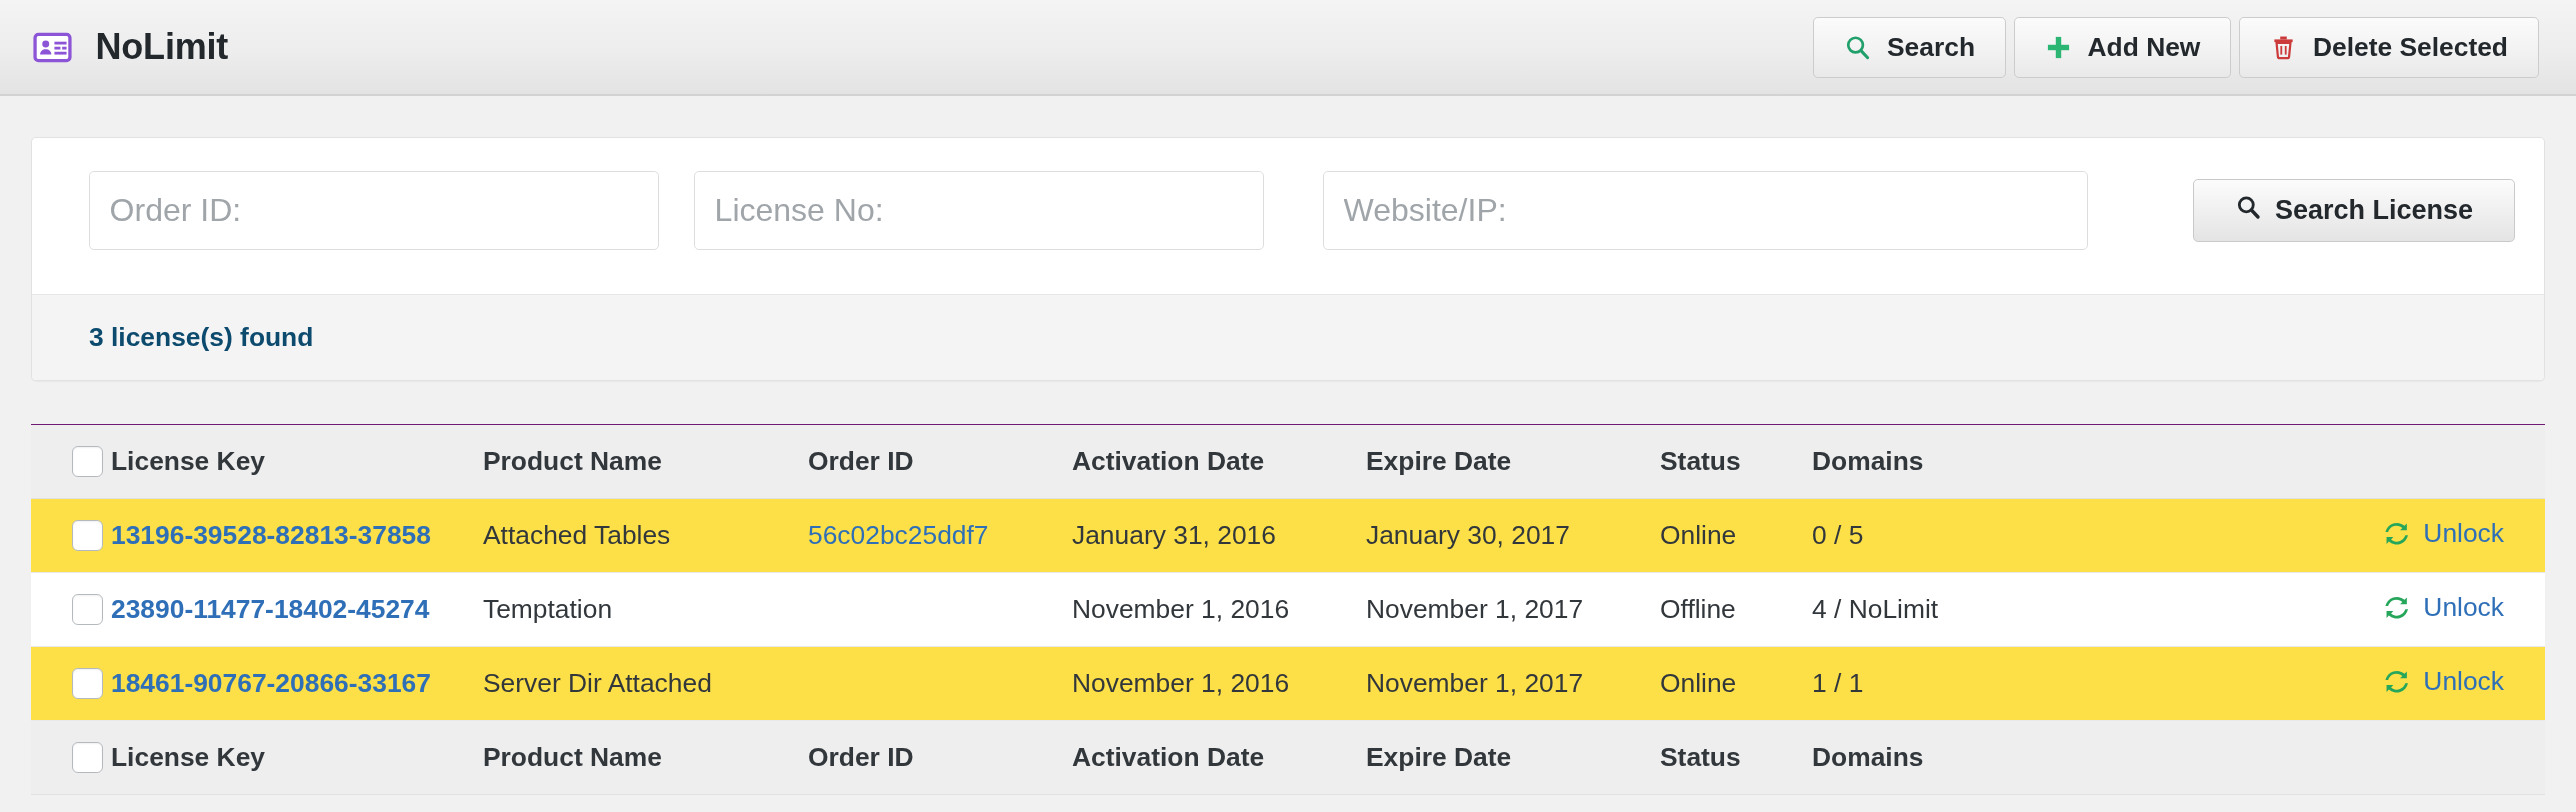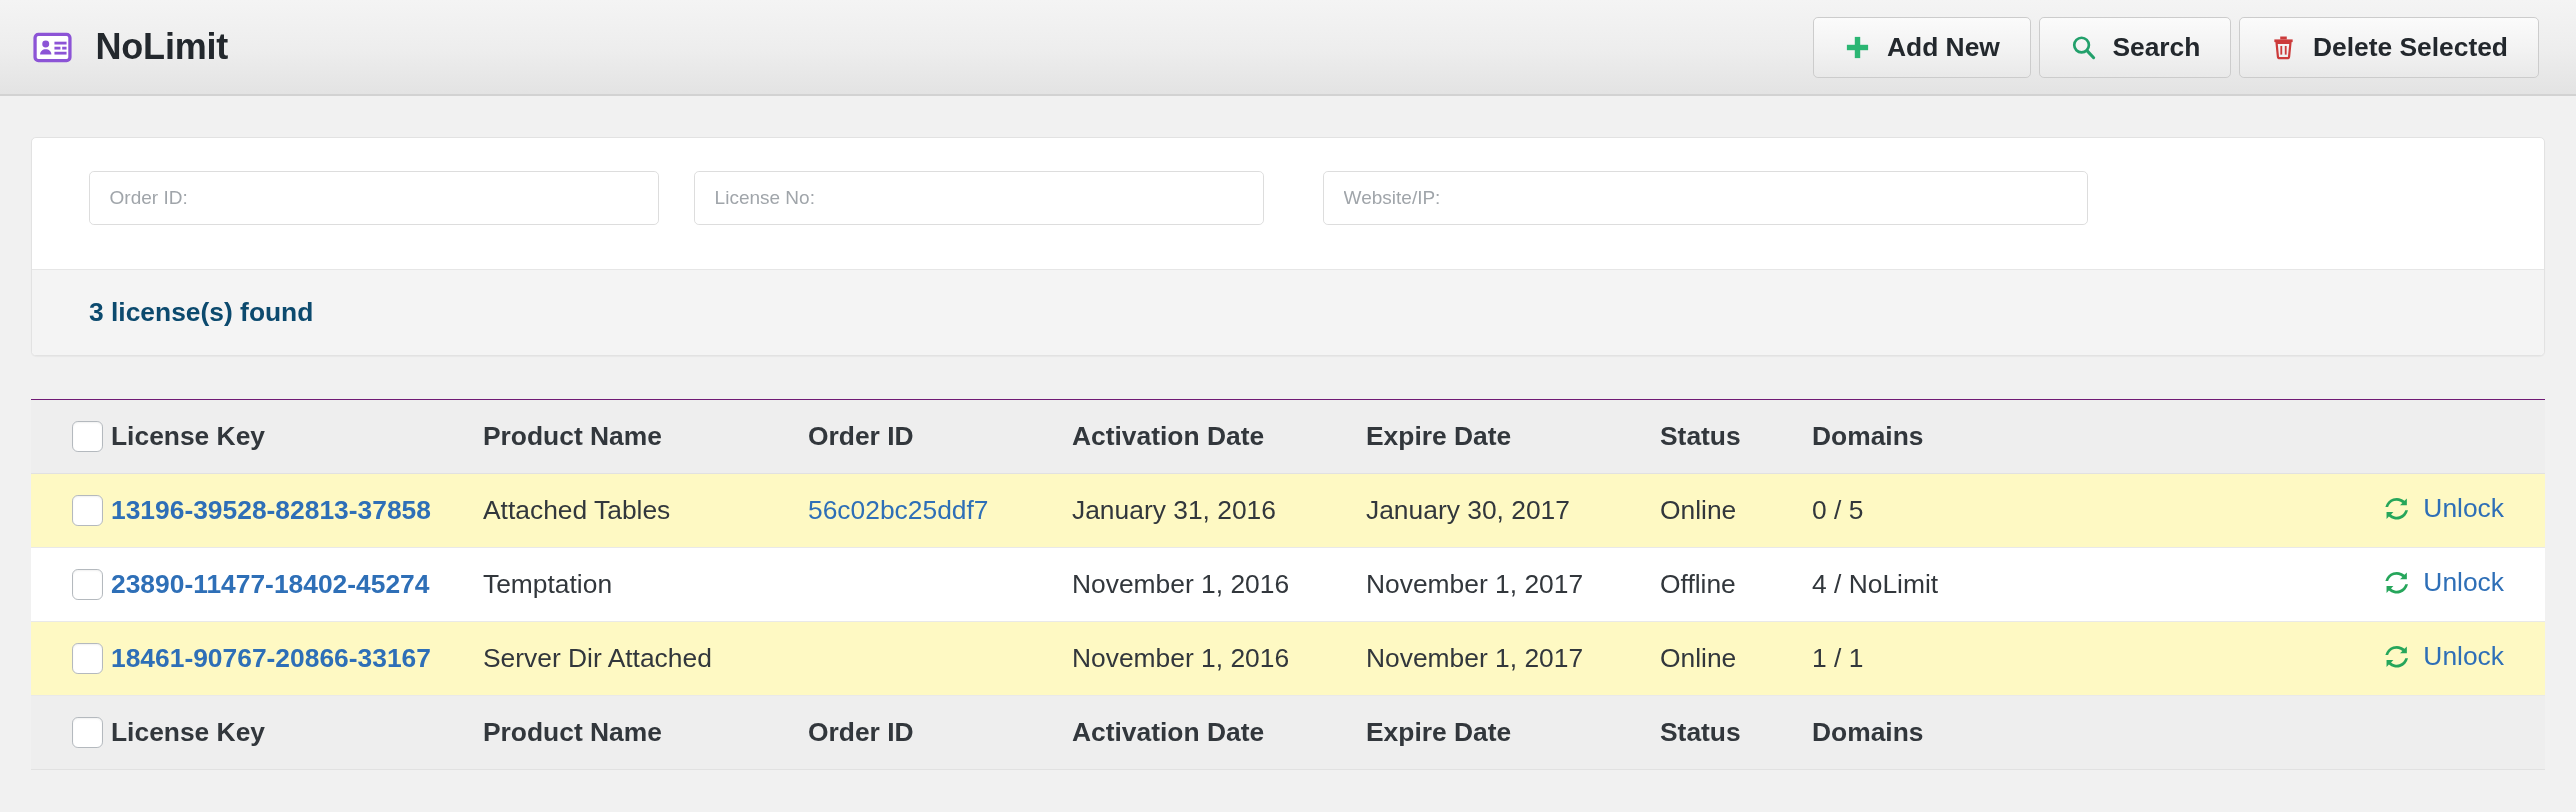--- a/index.html
+++ b/index.html
@@ -87,26 +87,26 @@
     overflow: hidden;
   }
   .filter-row {
     display: flex;
     align-items: center;
     padding: 33px 29px 33px 57px;
     gap: 0;
   }
   .field {
     box-sizing: border-box;
-    height: 54px;
+    height: 79px;
     border: 1px solid #dddddd;
     border-radius: 4.9px;
     background: #fff;
     font-family: "Liberation Sans", sans-serif;
-    font-size: 19px;
+    font-size: 32px;
     color: #1d4ed8;
     padding: 0 19.6px;
     outline: none;
   }
   .field::placeholder { color: #a0a5aa; opacity: 1; }
   .f1 { width: 570px; }
   .f2 { width: 570px; margin-left: 35px; }
   .f3 { width: 765px; margin-left: 59px; }
   .search-license {
     margin-left: auto;
@@ -153,21 +153,21 @@
     box-sizing: border-box;
   }
   thead tr, tfoot tr { background: #eeeeee; }
   thead th, tfoot td {
     font-weight: bold;
     color: #32373c;
     border-top: 1px solid #701a75;
     border-bottom: 1px solid #e1e1e1;
   }
   tbody tr { background: #ffffff; }
-  tbody tr.odd { background: #fef9c3; }
+  tbody tr.odd { background: #fde047; }
   tbody td { border-bottom: 1px solid #e9e9e9; }
 
   .c-cb      { width: 80px; padding-left: 41px !important; }
   .c-key     { width: 372px; }
   .c-prod    { width: 325px; }
   .c-order   { width: 264px; }
   .c-act     { width: 294px; }
   .c-exp     { width: 294px; }
   .c-status  { width: 152px; }
   .c-domains { width: 323px; }
@@ -226,35 +226,35 @@
         <rect x="22" y="20.4" width="12.5" height="2.9" fill="#8c54d6"></rect>
       </svg>
     </span>
     <span class="page-title">NoLimit</span>
   </div>
 
   <div class="topbar-right">
     <button class="tbtn">
       <span class="ic">
         <svg viewBox="0 0 28 28" width="27" height="27" aria-hidden="true">
+          <circle cx="12" cy="11.5" r="7.6" fill="none" stroke="#22a06b" stroke-width="2.8"></circle>
+          <line x1="17.6" y1="17.2" x2="24.5" y2="24.6" stroke="#22a06b" stroke-width="3.2" stroke-linecap="round"></line>
+        </svg>
+      </span>
+      <span>Search</span>
+    </button>
+
+    <button class="tbtn">
+      <span class="ic">
+        <svg viewBox="0 0 28 28" width="27" height="27" aria-hidden="true">
           <rect x="11.2" y="3" width="5.6" height="22" fill="#2bb673"></rect>
           <rect x="3" y="11.2" width="22" height="5.6" fill="#2bb673"></rect>
         </svg>
       </span>
       <span>Add New</span>
-    </button>
-
-    <button class="tbtn">
-      <span class="ic">
-        <svg viewBox="0 0 28 28" width="27" height="27" aria-hidden="true">
-          <circle cx="12" cy="11.5" r="7.6" fill="none" stroke="#22a06b" stroke-width="2.8"></circle>
-          <line x1="17.6" y1="17.2" x2="24.5" y2="24.6" stroke="#22a06b" stroke-width="3.2" stroke-linecap="round"></line>
-        </svg>
-      </span>
-      <span>Search</span>
     </button>
 
     <button class="tbtn">
       <span class="ic">
         <svg viewBox="0 0 28 28" width="27" height="27" aria-hidden="true">
           <rect x="4.5" y="5.6" width="19" height="2.8" fill="#cc3b3b"></rect>
           <rect x="10.6" y="2.6" width="6.8" height="3" fill="#cc3b3b"></rect>
           <path d="M6.8 9.2h14.4l-1.4 14.2a1.9 1.9 0 0 1-1.9 1.7h-7.8a1.9 1.9 0 0 1-1.9-1.7z" fill="none" stroke="#cc3b3b" stroke-width="2.3"></path>
           <line x1="11.7" y1="12.4" x2="11.7" y2="21.4" stroke="#cc3b3b" stroke-width="1.9"></line>
           <line x1="16.3" y1="12.4" x2="16.3" y2="21.4" stroke="#cc3b3b" stroke-width="1.9"></line>
@@ -265,20 +265,29 @@
   </div>
 </div>
 
 <div class="content">
 
   <div class="panel">
     <div class="filter-row">
       <input class="field f1" type="text" placeholder="Order ID:" style="">
       <input class="field f2" type="text" placeholder="License No:" style="">
       <input class="field f3" type="text" placeholder="Website/IP:" style="">
+      <button class="search-license">
+        <span class="ic">
+          <svg viewBox="0 0 28 28" width="26.4" height="26.4" aria-hidden="true">
+            <circle cx="12" cy="11.5" r="7.4" fill="none" stroke="#23282d" stroke-width="3"></circle>
+            <line x1="17.4" y1="17" x2="24.4" y2="24.4" stroke="#23282d" stroke-width="3.6" stroke-linecap="round"></line>
+          </svg>
+        </span>
+        <span>Search License</span>
+      </button>
     </div>
     <div class="found-bar">3 license(s) found</div>
   </div>
 
   <table class="licenses">
     <thead>
       <tr>
         <th class="c-cb">
           <input class="cbx" type="checkbox" style="">
         </th>

